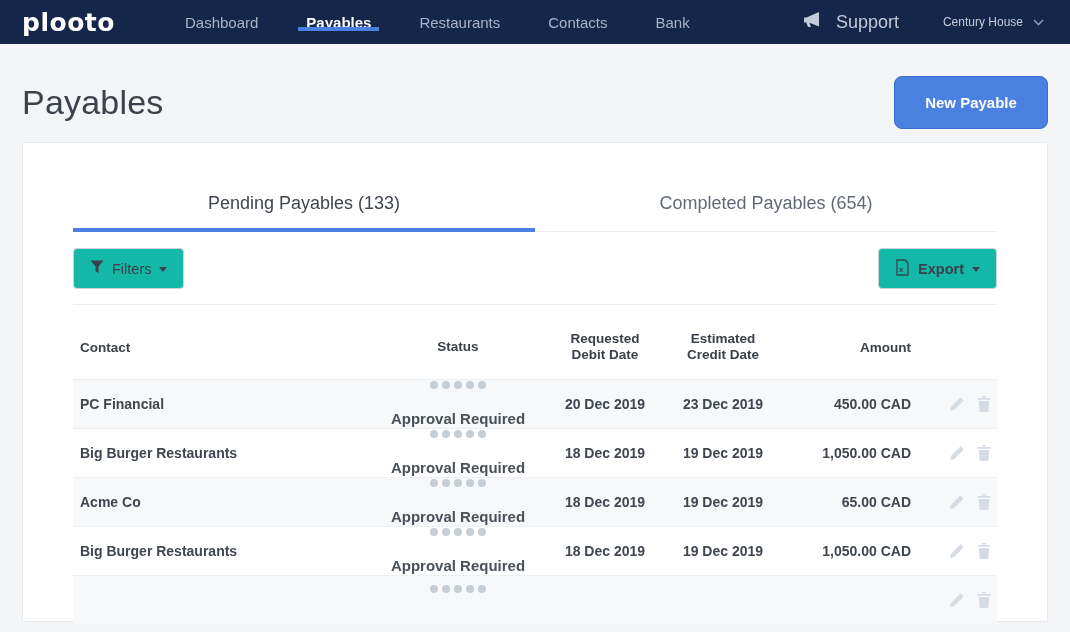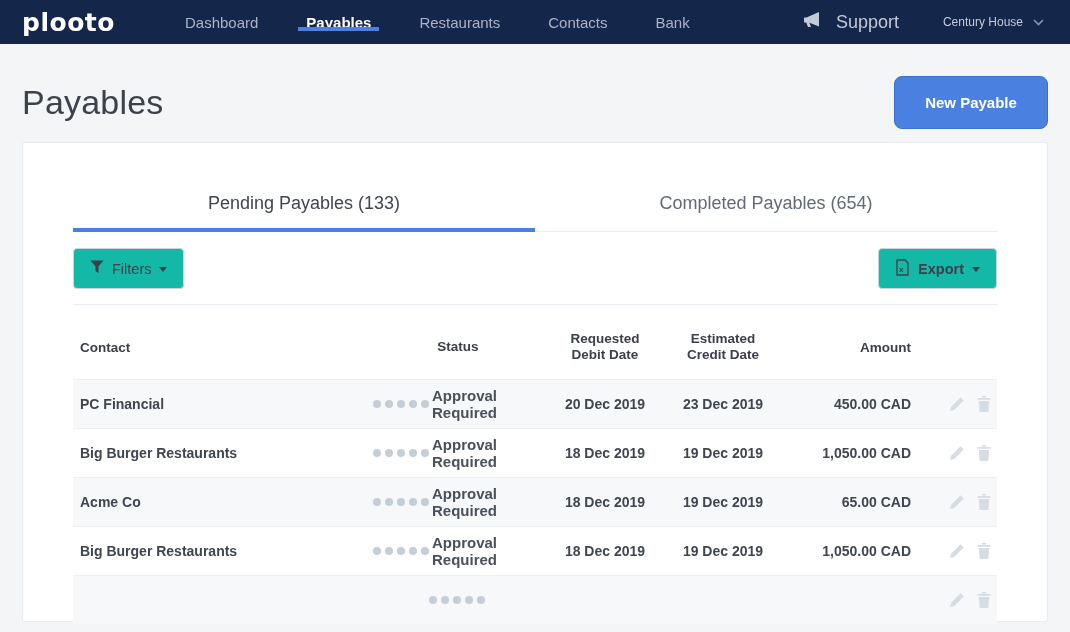--- a/index.html
+++ b/index.html
@@ -90,21 +90,21 @@
   .th { font-size:13.5px; font-weight:700; color:#3a414c; }
   .th.c-contact { padding-left:7px; }
   .th.center { text-align:center; white-space:pre-line; line-height:1.22; }
   .th.right { text-align:right; }
   .tr { height:49px; border-top:1px solid #edf0f3; }
   .tr.alt { background:#f7f8fa; }
   .td { font-size:14px; color:#3f4650;font-weight:bold; }
   .td.c-contact { padding-left:7px; }
   .td.center { text-align:center; }
   .td.right { text-align:right; }
-  .status-cell { display:flex; flex-direction:row; align-items:center; justify-content:center; gap:3px; }
+  .status-cell { display:flex; flex-direction:column; align-items:center; justify-content:center; gap:21px; }
   .dots { display:flex; gap:4px; }
   .dot { width:8px; height:8px; border-radius:50%; background:#c5cdd7; }
   .status-text { font-size:15px; color:#4a515b; }
   .actions { display:flex; justify-content:flex-end; gap:10px; padding-right:6px; }
   .icon-btn { cursor:pointer; display:inline-flex; }
   .muted-ic { fill:#d6dce4; }
 </style>
 </head>
 <body>
 

